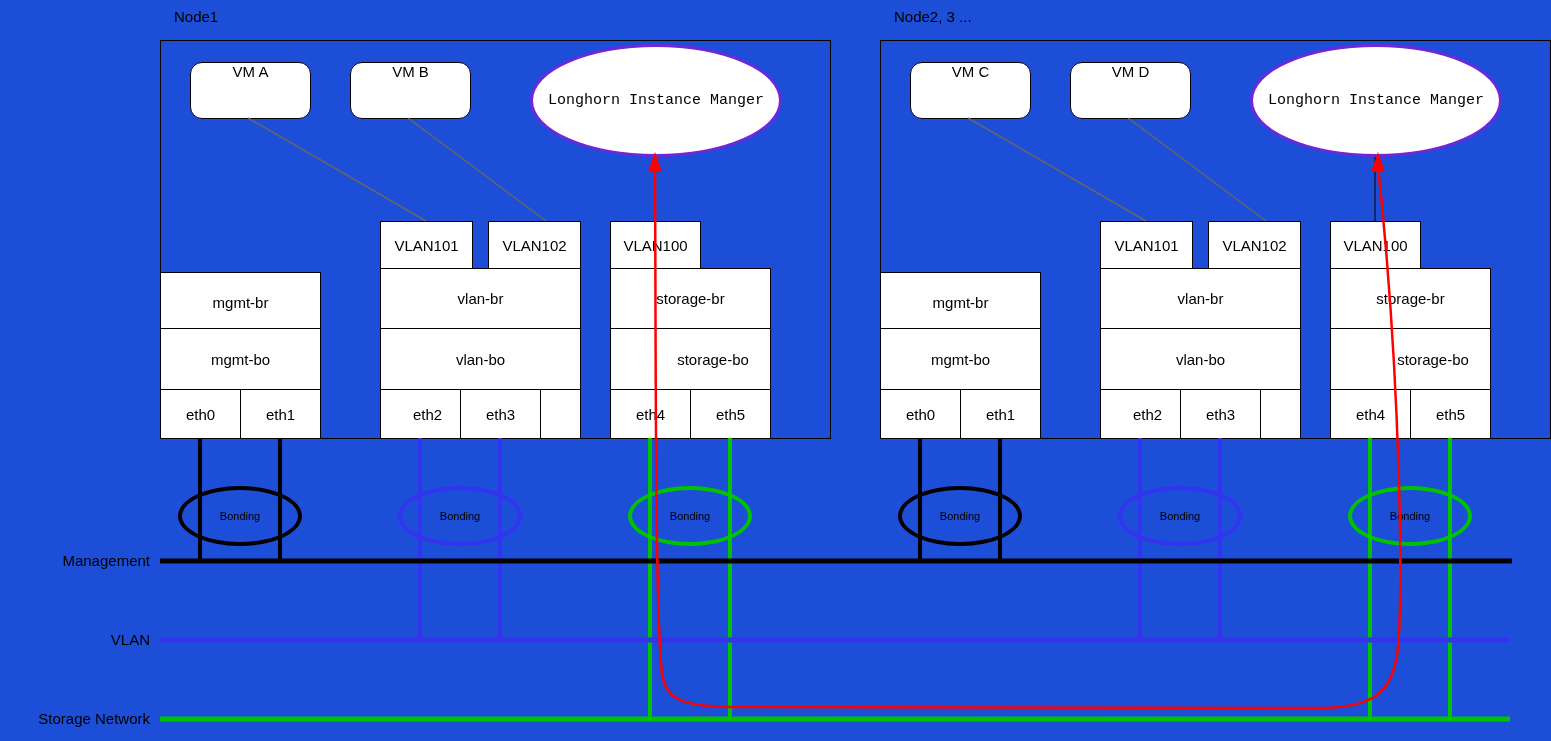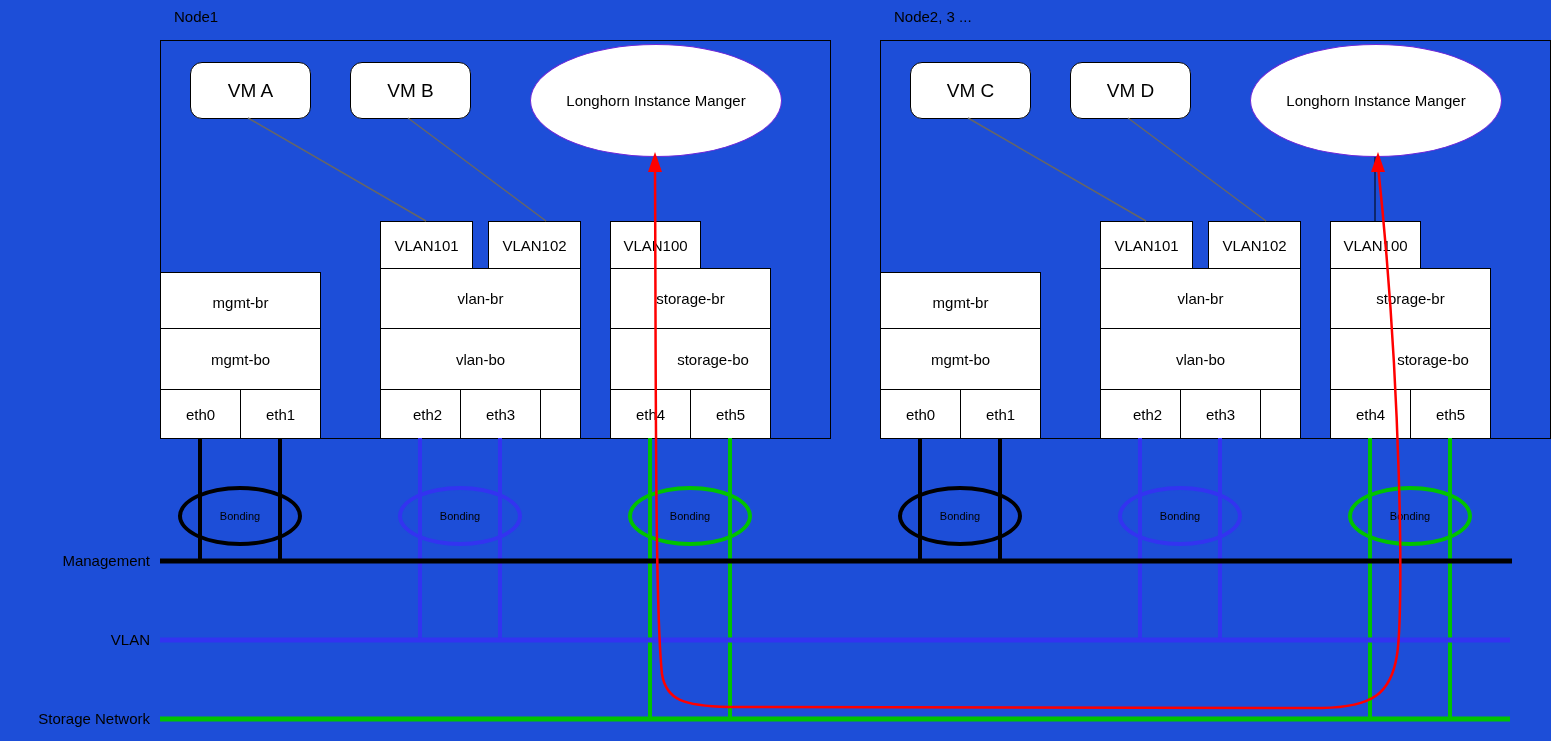--- a/index.html
+++ b/index.html
@@ -8,26 +8,26 @@
   #canvas { position:relative; width:1551px; height:741px; background:#1d4ed8; overflow:hidden; }
 
   .node { position:absolute; top:0; width:671px; height:741px; }
   #node1 { left:160px; }
   #node2 { left:880px; }
 
   .node-title { position:absolute; left:14px; top:8px; font-size:15px; white-space:nowrap; }
   .node-box { position:absolute; left:0; top:40px; width:671px; height:399px; border:1px solid #000; background:transparent; }
 
   .vm { position:absolute; top:62px; width:121px; height:57px; border:1px solid #000; border-radius:12px;
-        display:flex; align-items:center; justify-content:center; font-size:19px; background:#fff; }
+        display:flex; justify-content:center; font-size:15px; background:#fff; }
   .vm-a { left:30px; } .vm-b { left:190px; }
 
-  .lim { position:absolute; left:370px; top:44px; width:252px; height:113px; border:1px solid #6d28d9;
+  .lim { position:absolute; left:370px; top:44px; width:252px; height:113px; border:3px solid #6d28d9;
          border-radius:50%; display:flex; align-items:center; justify-content:center; text-align:center;
-         font-size:15px; background:#fff; padding:0 14px; }
+         font-size:15px; background:#fff; padding:0 14px;font-family:Liberation Mono, monospace; }
 
   .cell { position:absolute; border:1px solid #000; background:#fff; display:flex; align-items:center;
           justify-content:center; font-size:15px; }
   .vlan101 { left:220px; top:221px; width:93px; height:48px; }
   .vlan102 { left:328px; top:221px; width:93px; height:48px; }
   .vlan100 { left:450px; top:221px; width:91px; height:48px; }
 
   .br-mgmt { left:0;     top:272px; width:161px; height:61px; }
   .bo-mgmt { left:0;     top:328px; width:161px; height:62px; }
   .eth0    { left:0;     top:389px; width:81px;  height:50px; }

